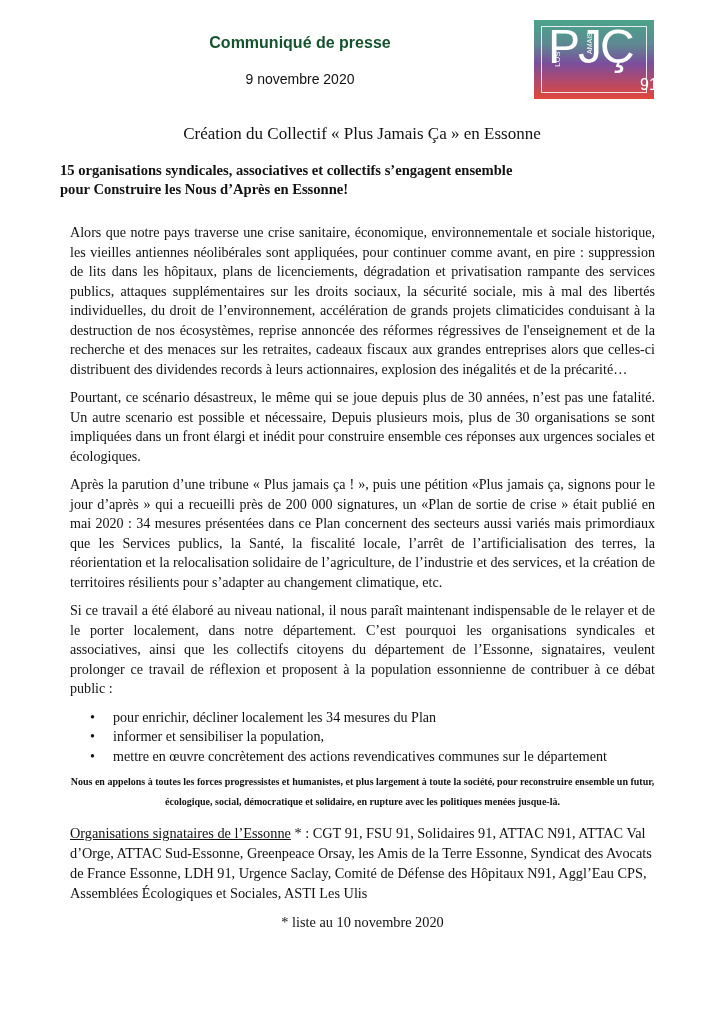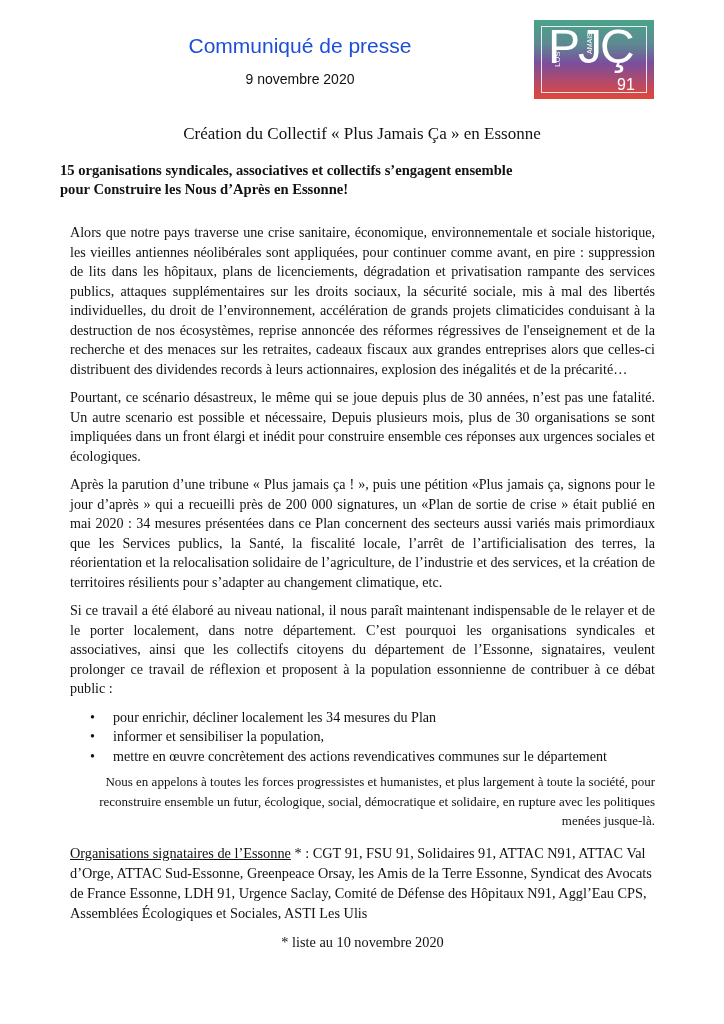--- a/index.html
+++ b/index.html
@@ -15,23 +15,23 @@
       color: #111111;
       font-family: "Liberation Serif", serif;
     }
     .header-title {
       position: absolute;
       left: 150px;
       width: 300px;
       top: 34px;
       text-align: center;
       font-family: "Liberation Sans", sans-serif;
-      font-weight: normal;
-      font-size: 21px;
-      color: #1d4ed8;
+      font-weight: bold;
+      font-size: 16px;
+      color: #14532d;
     }
     .header-date {
       position: absolute;
       left: 150px;
       width: 300px;
       top: 71px;
       text-align: center;
       font-family: "Liberation Sans", sans-serif;
       font-size: 14px;
       color: #111;
@@ -77,21 +77,21 @@
       left: 52px;
       top: 34px;
       font-family: "Liberation Sans", sans-serif;
       font-size: 7px;
       color: #ffffff;
       transform: rotate(-90deg);
       transform-origin: left top;
     }
     .logo-num {
       position: absolute;
-      left: 83px;
+      left: 106px;
       top: 56px;
       font-family: "Liberation Sans", sans-serif;
       font-size: 16px;
       color: #ffffff;
       text-align: center;
     }
     .doc-title {
       position: absolute;
       left: 60px;
       width: 604px;
@@ -132,24 +132,24 @@
       position: relative;
       padding-left: 43px;
       line-height: 19.5px;
     }
     .body li .bullet {
       position: absolute;
       left: 20px;
       top: 0;
     }
     .body .closing {
-      font-weight: normal;
-      text-align: right;
+      font-weight: bold;
+      text-align: center;
       margin-bottom: 12px;
-      font-size: 13px;
+      font-size: 10px;
     }
     .body .signatories {
       text-align: left;
       font-size: 14.3px;
       line-height: 20px;
       margin-bottom: 10px;
     }
     .body .signatories .sig-label {
       text-decoration: underline;
     }

